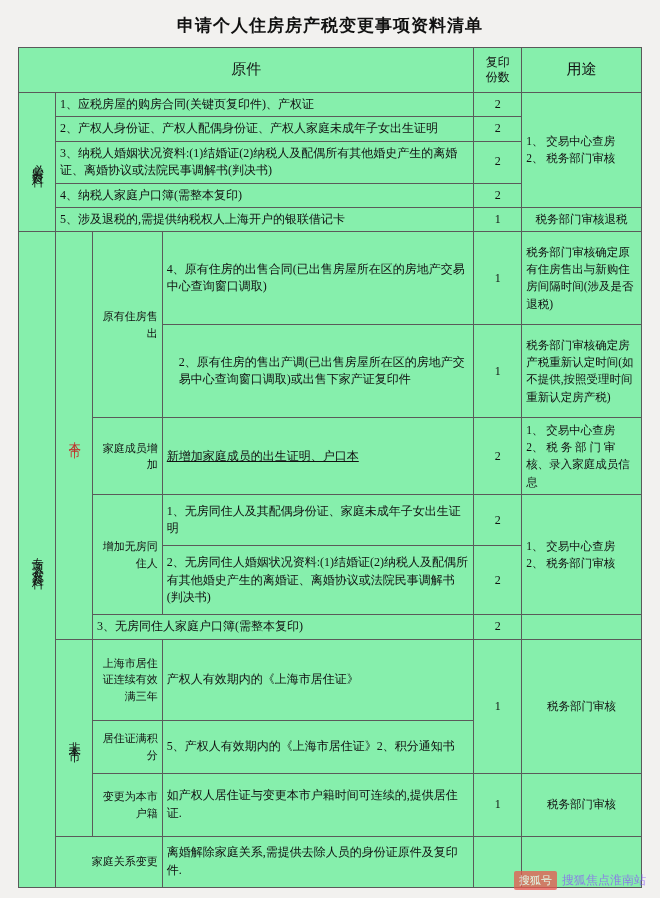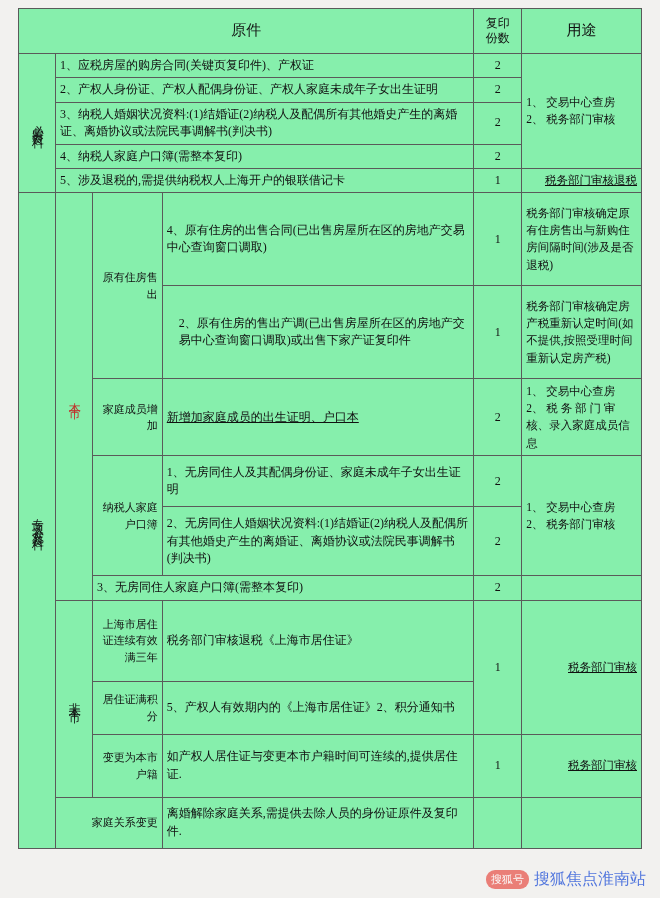--- a/index.html
+++ b/index.html
@@ -52,21 +52,21 @@
   }
   .vert{
     text-align:center;
     writing-mode:vertical-rl;
     text-orientation:upright;
     letter-spacing:4px;
     font-size:12px;
     white-space:nowrap;
     padding:4px 2px;
   }
-  .ctr{text-align:right;text-decoration:underline;}
+  .ctr{text-align:center;}
   .red{color:#c0302b;}
   .num{text-align:center;font-size:12px;}
   .use{font-size:11.5px;line-height:1.5;}
   .midlabel{
     text-align:right;
     font-size:11px;
     line-height:1.5;
   }
   .watermark{
     position:absolute;
@@ -76,33 +76,34 @@
     align-items:center;
     gap:5px;
     opacity:.75;
     font-family:"Liberation Sans","DejaVu Sans",sans-serif;
   }
   .wm-badge{
     background:#e8584f;
     color:#fff;
     font-size:11px;
     padding:2px 5px;
-    border-radius:9px;
+    border-radius:2px;
     letter-spacing:0;
   }
   .wm-text{
-    color:#1d4ed8;
-    font-size:16px;
+    color:#8b5cf6;
+    font-size:12px;
   }
 </style>
 </head>
 <body>
 
 <div class="page">
 
+  <div class="doc-title">申请个人住房房产税变更事项资料清单</div>
 
   <table>
     <colgroup>
       <col style="width:34px">
       <col style="width:34px">
       <col style="width:64px">
       <col style="width:286px">
       <col style="width:44px">
       <col style="width:110px">
     </colgroup>
@@ -155,40 +156,40 @@
       <td class="use">税务部门审核确定房产税重新认定时间(如不提供,按照受理时间重新认定房产税)</td>
     </tr>
     <tr>
       <td class="midlabel">家庭成员增加</td>
       <td style="height:70px;text-decoration:underline;">新增加家庭成员的出生证明、户口本</td>
       <td class="num">2</td>
       <td class="use" style="white-space:pre-line;">1、 交易中心查房
 2、 税 务 部 门 审核、录入家庭成员信息</td>
     </tr>
     <tr>
-      <td rowspan="2" class="midlabel">纳税人家庭户口簿</td>
+      <td rowspan="2" class="midlabel">增加无房同住人</td>
       <td style="height:44px;">1、无房同住人及其配偶身份证、家庭未成年子女出生证明</td>
       <td class="num">2</td>
       <td rowspan="2" class="use" style="white-space:pre-line;">1、 交易中心查房
 2、 税务部门审核</td>
     </tr>
     <tr>
       <td style="height:62px;margin-top:40px;">2、无房同住人婚姻状况资料:(1)结婚证(2)纳税人及配偶所有其他婚史产生的离婚证、离婚协议或法院民事调解书(判决书)</td>
       <td class="num">2</td>
     </tr>
     <tr>
       <td colspan="2">3、无房同住人家庭户口簿(需整本复印)</td>
       <td class="num">2</td>
       <td></td>
     </tr>
 
     <tr>
       <td rowspan="3" class="vert">非本市</td>
       <td class="midlabel" style="height:74px;">上海市居住证连续有效满三年</td>
-      <td>税务部门审核退税《上海市居住证》</td>
+      <td>产权人有效期内的《上海市居住证》</td>
       <td rowspan="2" class="num">1</td>
       <td rowspan="2" class="use ctr">税务部门审核</td>
     </tr>
     <tr>
       <td class="midlabel" style="height:46px;">居住证满积分</td>
       <td>5、产权人有效期内的《上海市居住证》2、积分通知书</td>
     </tr>
     <tr>
       <td class="midlabel" style="height:56px;">变更为本市户籍</td>
       <td>如产权人居住证与变更本市户籍时间可连续的,提供居住证.</td>

